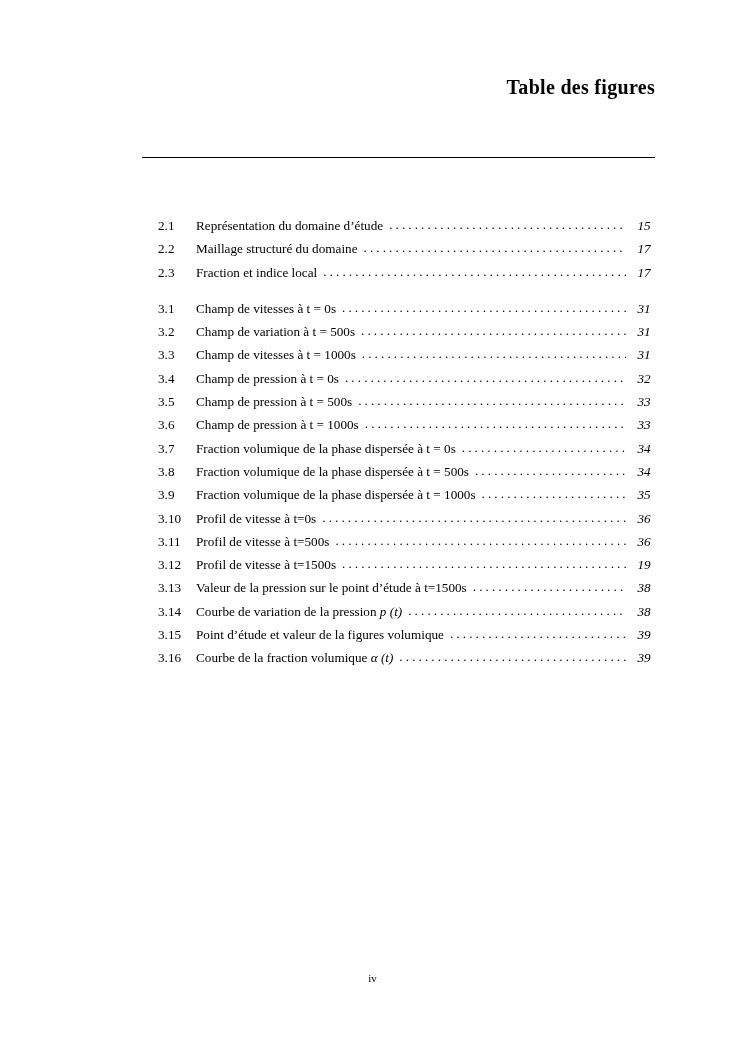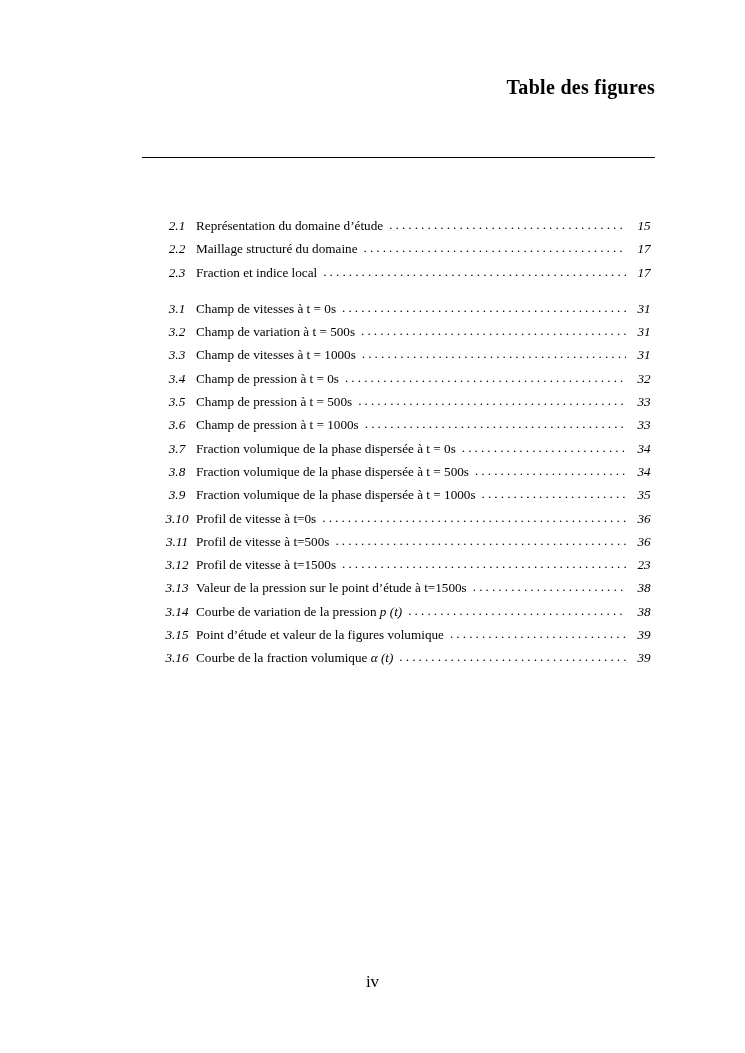--- a/index.html
+++ b/index.html
@@ -53,22 +53,21 @@
   .toc-entry {
     display: flex;
     align-items: baseline;
     font-size: 13.2px;
     line-height: 23.3px;
     white-space: nowrap;
   }
   .toc-num {
     width: 38px;
     flex: 0 0 38px;
-    text-align: center;
-    font-style: italic;
+    text-align: left;
   }
   .toc-text {
     flex: 0 0 auto;
     padding-right: 6px;
   }
   .toc-dots {
     flex: 1 1 auto;
     overflow: hidden;
     white-space: nowrap;
     letter-spacing: 3.1px;
@@ -85,21 +84,21 @@
   }
   .ital {
     font-style: italic;
   }
   .folio {
     position: absolute;
     left: 0;
     top: 972px;
     width: 745px;
     text-align: center;
-    font-size: 17px;
+    font-size: 11px;
   }
 </style>
 </head>
 <body>
 
 <div class="page">
 
   <div class="page-title">Table des figures</div>
 
   <div class="title-rule"></div>
@@ -189,21 +188,21 @@
         <div class="toc-entry">
           <span class="toc-num">3.11</span>
           <span class="toc-text">Profil de vitesse à t=500s</span>
           <span class="toc-dots">........................................................................................................................</span>
           <span class="toc-page">36</span>
         </div>
         <div class="toc-entry">
           <span class="toc-num">3.12</span>
           <span class="toc-text">Profil de vitesse à t=1500s</span>
           <span class="toc-dots">........................................................................................................................</span>
-          <span class="toc-page">23</span>
+          <span class="toc-page">19</span>
         </div>
         <div class="toc-entry">
           <span class="toc-num">3.13</span>
           <span class="toc-text">Valeur de la pression sur le point d’étude à t=1500s</span>
           <span class="toc-dots">........................................................................................................................</span>
           <span class="toc-page">38</span>
         </div>
         <div class="toc-entry">
           <span class="toc-num">3.14</span>
           <span class="toc-text">Courbe de variation de la pression <span class="ital">p (t)</span></span>

